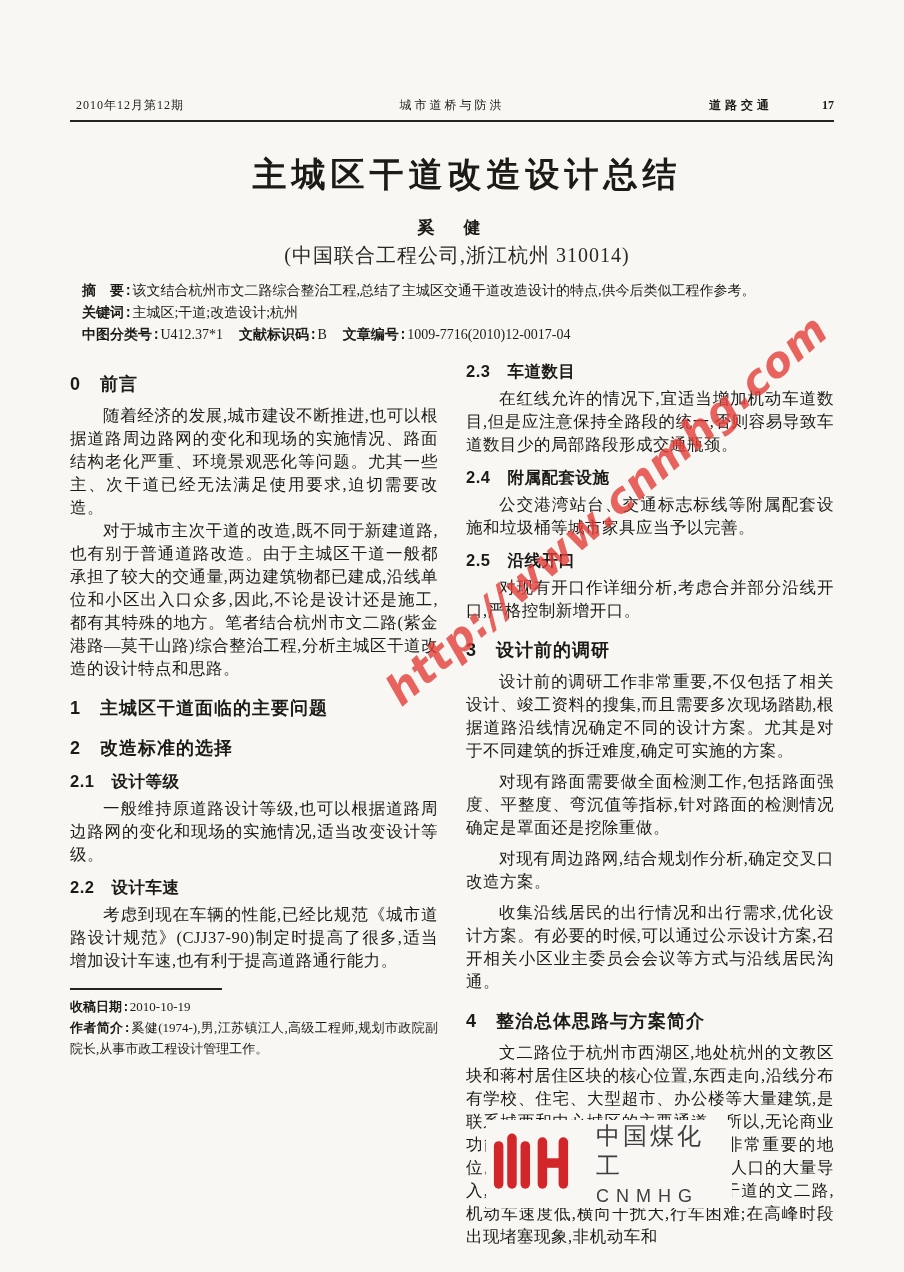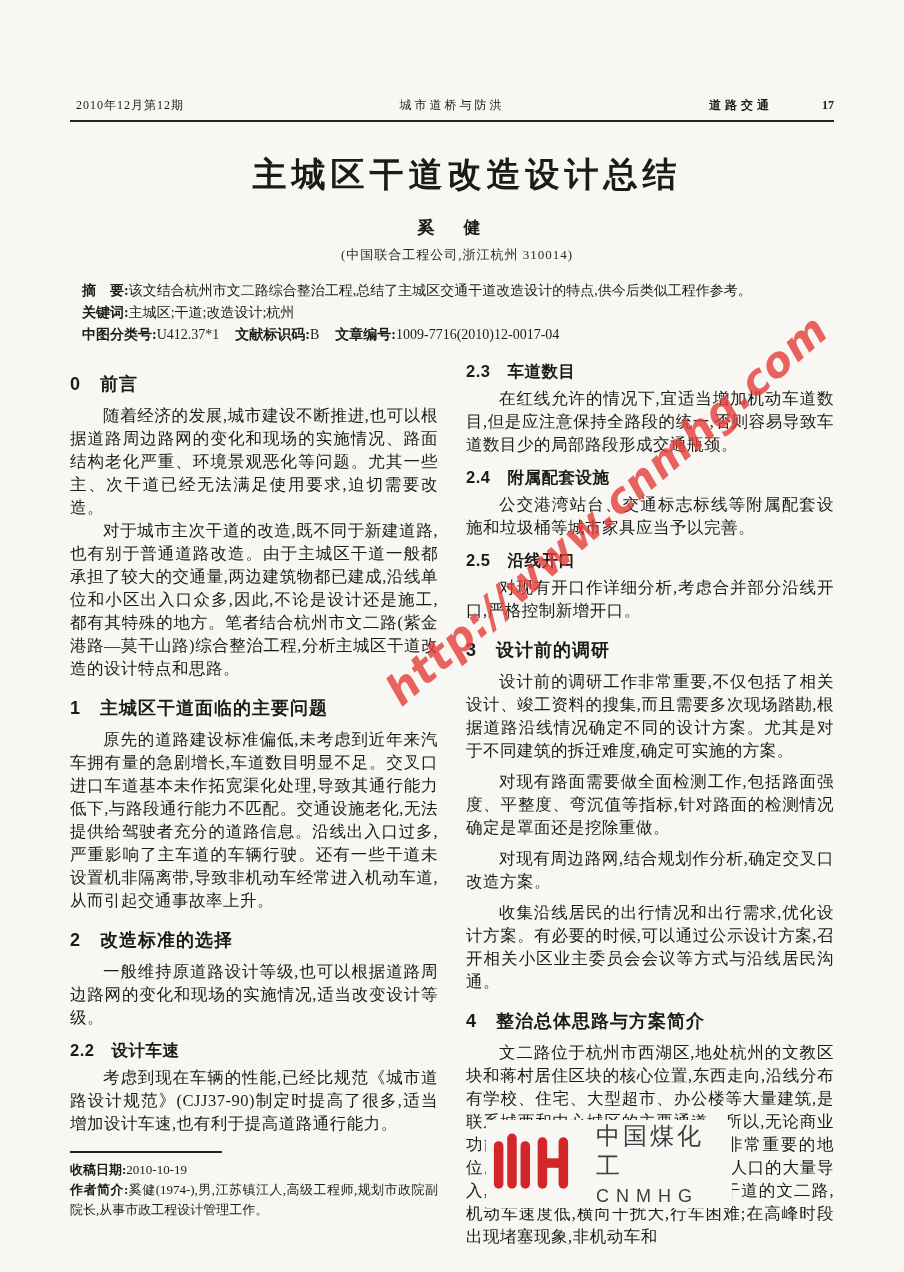--- a/index.html
+++ b/index.html
@@ -20,24 +20,24 @@
   .h-column { font-family:"Liberation Sans","DejaVu Sans",sans-serif; font-weight:bold; letter-spacing:4px; margin-right:46px; }
   .h-pageno { font-weight:600; }
   .header-rule { margin:6px 70px 0 70px; height:2px; background:#26241f; }
   
   .title {
     margin-top:30px; text-align:center;
     font-family:"Liberation Sans","DejaVu Sans",sans-serif;
     font-size:34px; font-weight:bold; letter-spacing:5px; line-height:44px;margin-left:30px;
   }
   .author { margin-top:22px; text-align:center; font-size:17px; font-weight:bold; letter-spacing:6px; line-height:20px; }
-  .affiliation { margin-top:8px; text-align:center; font-size:13px; letter-spacing:1px; line-height:18px; color:#2a2824;padding-left:10px; }
+  .affiliation { margin-top:8px; text-align:center; font-size:20px; letter-spacing:1px; line-height:18px; color:#2a2824;padding-left:10px; }
   
   .meta { margin:16px 82px 0 82px; font-size:14px; line-height:22px; }
-  .meta-label { font-family:Liberation Serif, serif; font-weight:bold; }
+  .meta-label { font-family:Liberation Mono, monospace; font-weight:bold; }
   .meta-pair { margin-right:16px; }
   
   .columns { display:flex; gap:28px; margin:12px 70px 18px 70px; }
   .col { width:369px; font-size:16.5px; line-height:23px; text-align:justify; letter-spacing:0.5px; }
   p.body { text-indent:2em; }
   p.spaced { margin-top:8px; }
   h2.sec {
     font-family:"Liberation Sans","DejaVu Sans",sans-serif;
     font-size:18px; font-weight:bold; letter-spacing:1px;
     margin:16px 0 8px 0; line-height:24px; text-align:left;
@@ -105,23 +105,23 @@
   </div>
 
   <div class="columns">
 
     <div class="col col-left">
       <h2 class="sec first">0　前言</h2>
       <p class="body">随着经济的发展,城市建设不断推进,也可以根据道路周边路网的变化和现场的实施情况、路面结构老化严重、环境景观恶化等问题。尤其一些主、次干道已经无法满足使用要求,迫切需要改造。</p>
       <p class="body">对于城市主次干道的改造,既不同于新建道路,也有别于普通道路改造。由于主城区干道一般都承担了较大的交通量,两边建筑物都已建成,沿线单位和小区出入口众多,因此,不论是设计还是施工,都有其特殊的地方。笔者结合杭州市文二路(紫金港路—莫干山路)综合整治工程,分析主城区干道改造的设计特点和思路。</p>
 
       <h2 class="sec">1　主城区干道面临的主要问题</h2>
-      <p class="body">原先的道路建设标准偏低,未考虑到近年来汽车拥有量的急剧增长,车道数目明显不足。交叉口进口车道基本未作拓宽渠化处理,导致其通行能力低下,与路段通行能力不匹配。交通设施老化,无法提供给驾驶者充分的道路信息。沿线出入口过多,严重影响了主车道的车辆行驶。还有一些干道未设置机非隔离带,导致非机动车经常进入机动车道,从而引起交通事故率上升。</p>
 
       <h2 class="sec">2　改造标准的选择</h2>
+      <h3 class="sub">2.1　设计等级</h3>
       <p class="body">一般维持原道路设计等级,也可以根据道路周边路网的变化和现场的实施情况,适当改变设计等级。</p>
       <h3 class="sub">2.2　设计车速</h3>
       <p class="body">考虑到现在车辆的性能,已经比规范《城市道路设计规范》(CJJ37-90)制定时提高了很多,适当增加设计车速,也有利于提高道路通行能力。</p>
 
       <div class="note-sep"></div>
       <p class="note"><span class="meta-label">收稿日期:</span><span>2010-10-19</span></p>
       <p class="note"><span class="meta-label">作者简介:</span><span>奚健(1974-),男,江苏镇江人,高级工程师,规划市政院副院长,从事市政工程设计管理工作。</span></p>
     </div>
 
     <div class="col col-right">

